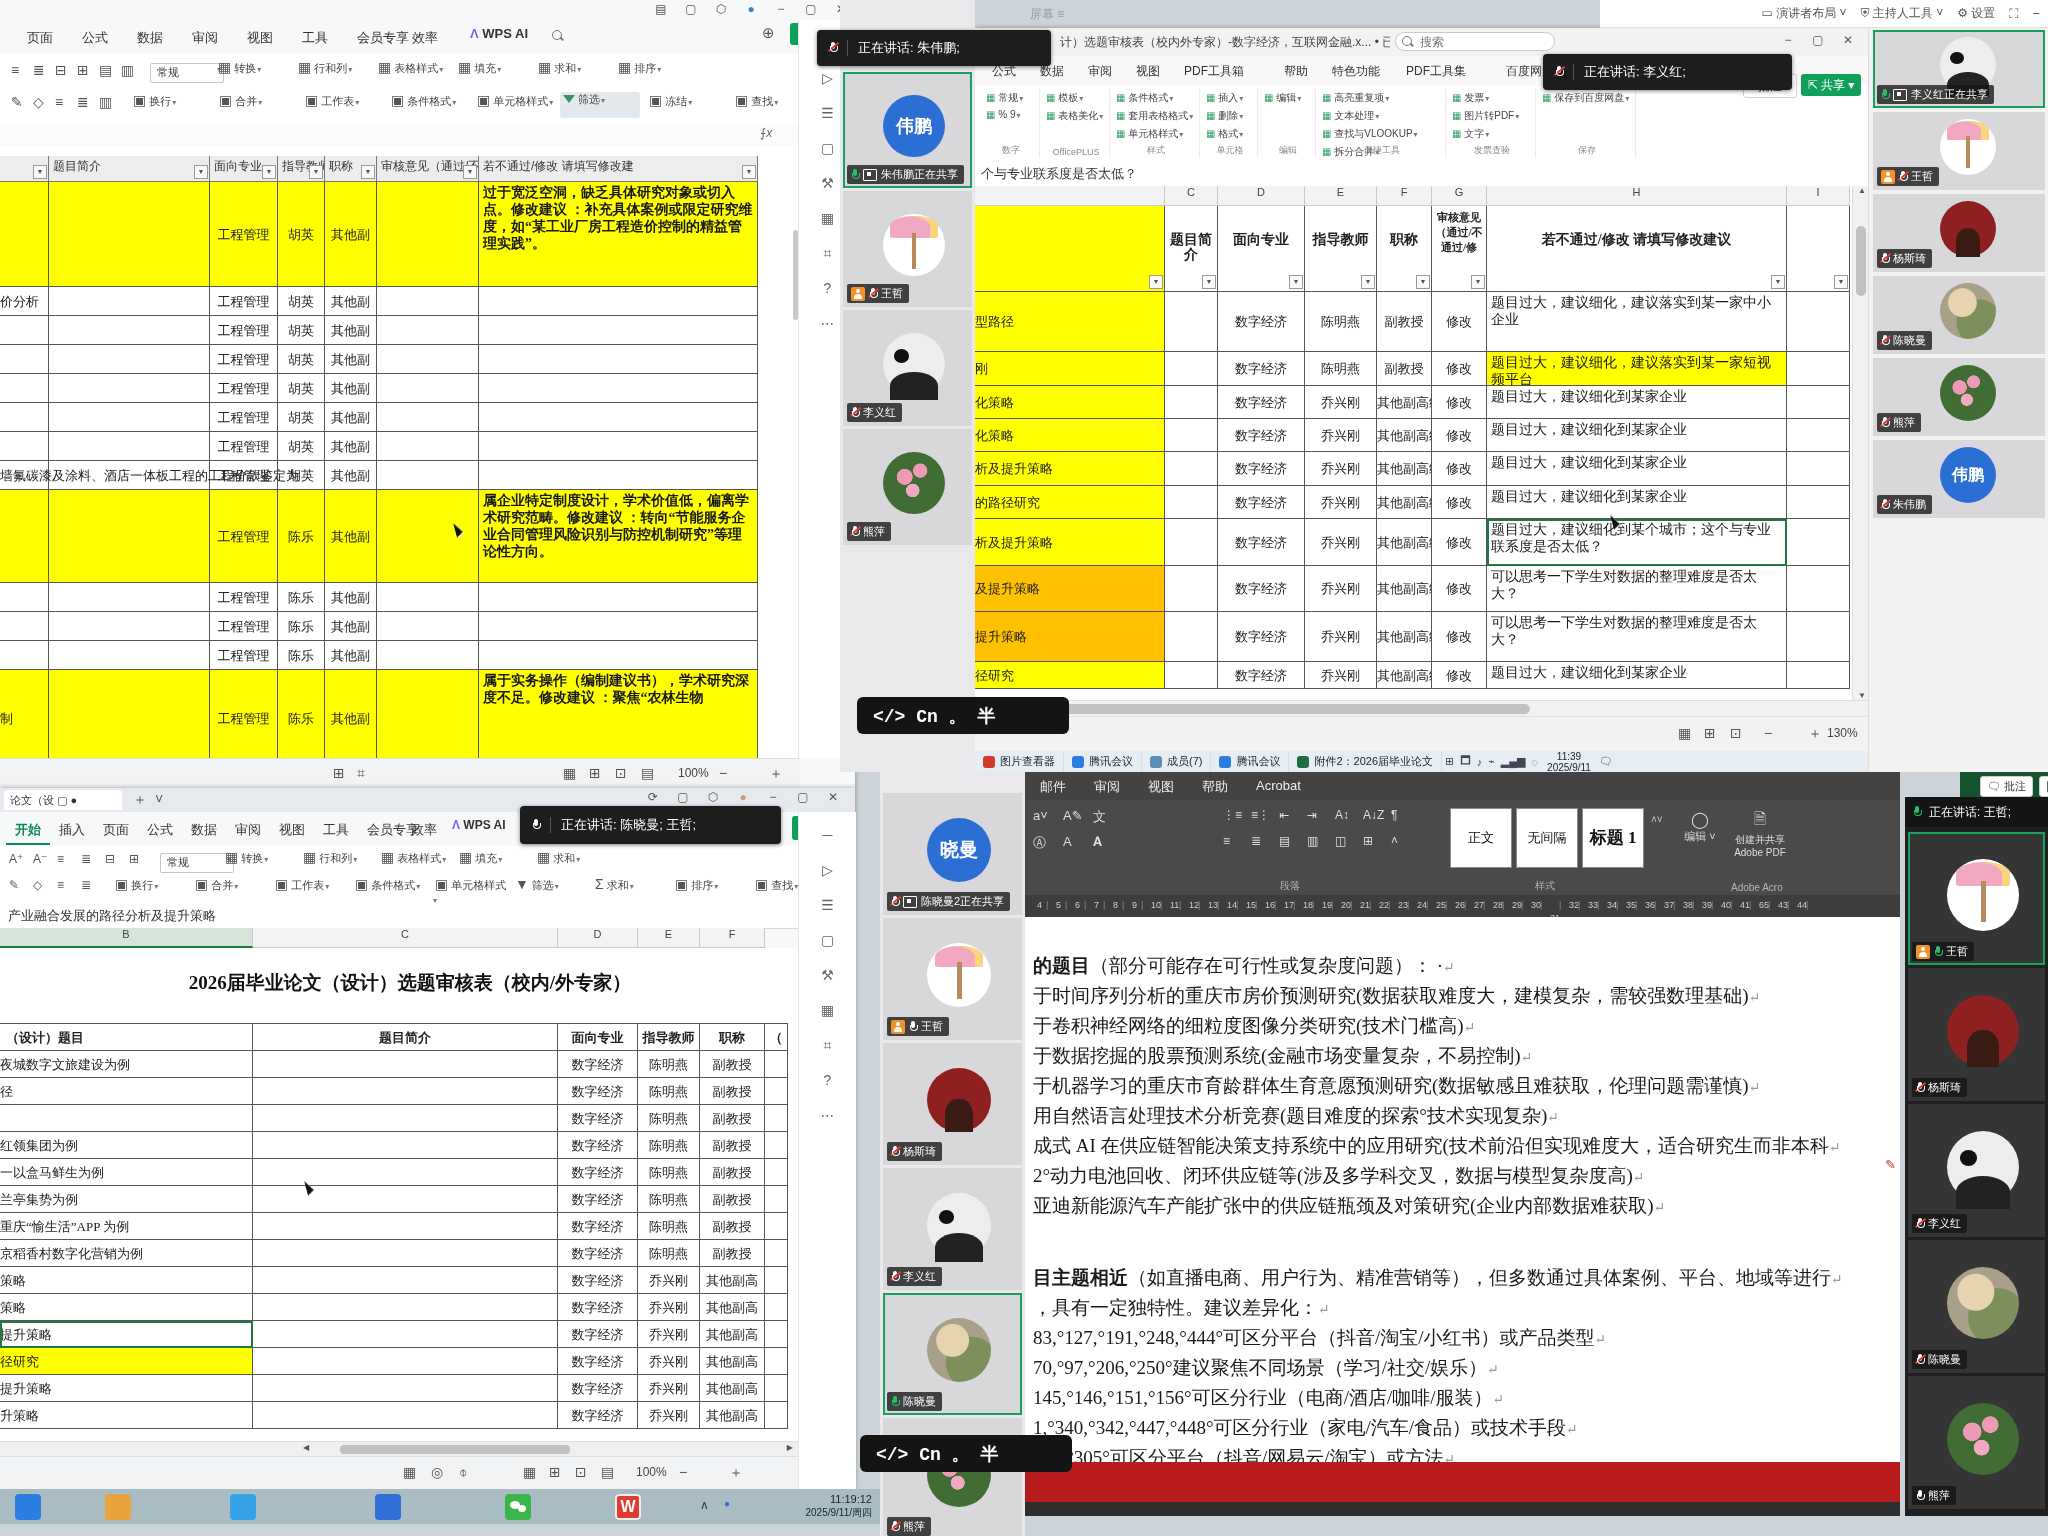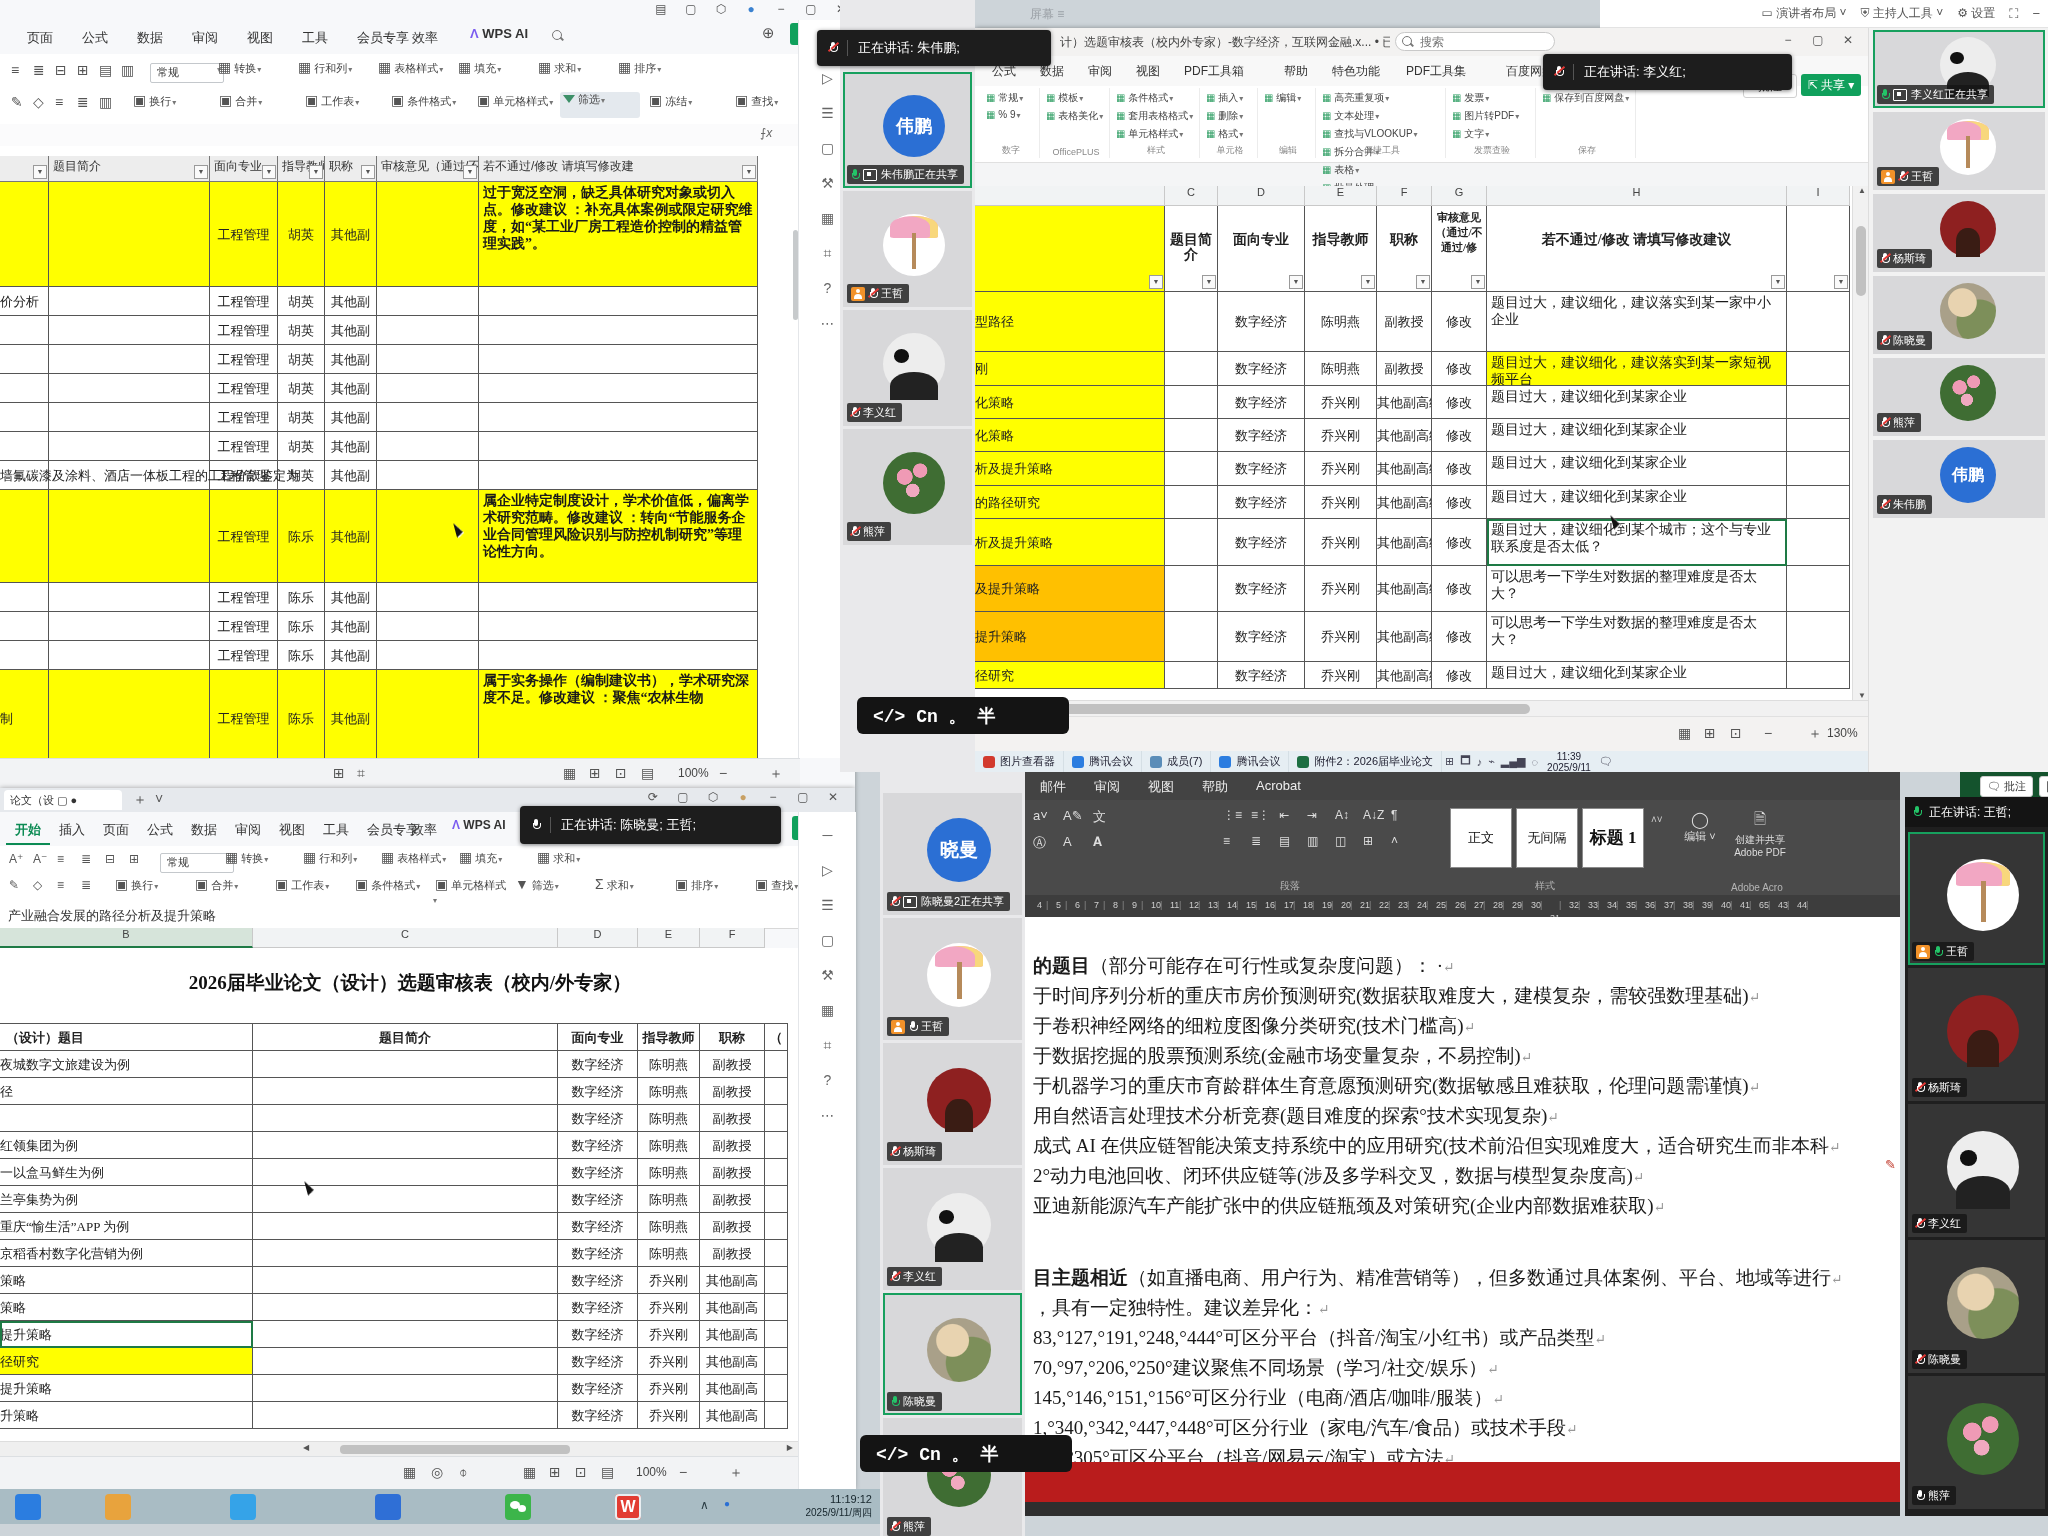--- a/index.html
+++ b/index.html
@@ -298,20 +298,23 @@
         <div class="abs" style="left: 474px; top: 2px; width: 86px; height: 70px; border-right: 1px solid rgb(236, 236, 236);">
           <div style="position: absolute; left: 3px; top: 3px; font-size: 10px; color: rgb(68, 68, 68); white-space: nowrap;"><span style="color:#2e9e63;font-size:10px">▦</span> 发票<span class="caret">▾</span></div>
           <div style="position: absolute; left: 3px; top: 21px; font-size: 10px; color: rgb(68, 68, 68); white-space: nowrap;"><span style="color:#2e9e63;font-size:10px">▦</span> 图片转PDF<span class="caret">▾</span></div>
           <div style="position: absolute; left: 3px; top: 39px; font-size: 10px; color: rgb(68, 68, 68); white-space: nowrap;"><span style="color:#2e9e63;font-size:10px">▦</span> 文字<span class="caret">▾</span></div>
           <div style="position: absolute; bottom: 1px; width: 100%; text-align: center; font-size: 9px; color: rgb(136, 136, 136);">发票查验</div>
         </div>
         <div class="abs" style="left: 564px; top: 2px; width: 96px; height: 70px; border-right: 1px solid rgb(236, 236, 236);">
           <div style="position: absolute; left: 3px; top: 3px; font-size: 10px; color: rgb(68, 68, 68); white-space: nowrap;"><span style="color:#2e9e63;font-size:10px">▦</span> 保存到百度网盘<span class="caret">▾</span></div>
           <div style="position: absolute; bottom: 1px; width: 100%; text-align: center; font-size: 9px; color: rgb(136, 136, 136);">保存</div>
         </div>
+      </div>
+      <div class="abs" style="left: 0px; top: 134px; width: 893px; height: 24px; background: rgb(255, 255, 255); border-bottom: 1px solid rgb(216, 216, 216);">
+        <div class="abs" style="left: 6px; top: 3px; width: 700px; height: 18px; font-size: 13px; color: rgb(51, 51, 51); font-family: &quot;Liberation Serif&quot;, serif;">个与专业联系度是否太低？</div>
       </div>
       <div class="abs" style="left: 0px; top: 158px; width: 877px; height: 514px; background: rgb(255, 255, 255); overflow: hidden;">
         <div class="abs collet" style="left: 0px; top: 0px; width: 190px; height: 20px;"></div>
         <div class="abs collet" style="left: 190px; top: 0px; width: 53px; height: 20px;">C</div>
         <div class="abs collet" style="left: 243px; top: 0px; width: 87px; height: 20px;">D</div>
         <div class="abs collet" style="left: 330px; top: 0px; width: 72px; height: 20px;">E</div>
         <div class="abs collet" style="left: 402px; top: 0px; width: 55px; height: 20px;">F</div>
         <div class="abs collet" style="left: 457px; top: 0px; width: 55px; height: 20px;">G</div>
         <div class="abs collet" style="left: 512px; top: 0px; width: 300px; height: 20px;">H</div>
         <div class="abs collet" style="left: 812px; top: 0px; width: 63px; height: 20px;">I</div>

